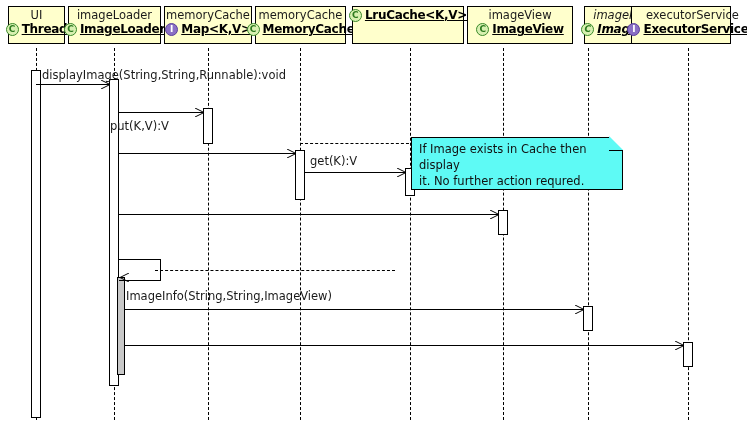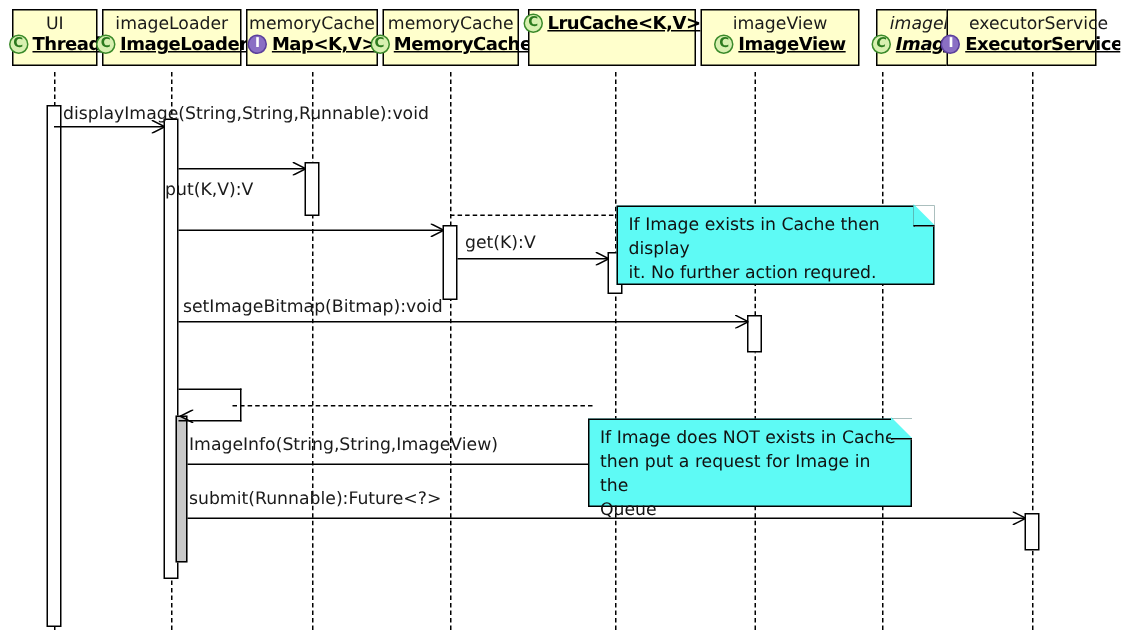--- a/index.html
+++ b/index.html
@@ -264,45 +264,40 @@
   <svg class="arrowhead" style="left:287px; top:149px;" viewBox="0 0 9 9">
     <path d="M0,0 L9,4.5 L0,9" fill="none" stroke="#000" stroke-width="1"></path>
   </svg>
 
   <div class="msg-label" style="left:310px; top:155px;">get(K):V</div>
   <div class="msg" style="left:305px; top:172px; width:100px;"></div>
   <svg class="arrowhead" style="left:397px; top:168px;" viewBox="0 0 9 9">
     <path d="M0,0 L9,4.5 L0,9" fill="none" stroke="#000" stroke-width="1"></path>
   </svg>
 
-  <div class="msg-label" style="left:122px; top:198px;">setImageBitmap(Bitmap):void</div>
   <div class="msg" style="left:119px; top:214px; width:379px;"></div>
   <svg class="arrowhead" style="left:490px; top:210px;" viewBox="0 0 9 9">
     <path d="M0,0 L9,4.5 L0,9" fill="none" stroke="#000" stroke-width="1"></path>
   </svg>
 
   <div class="selfmsg" style="left:119px; top:259px; width:42px; height:22px;"></div>
   <svg class="arrowhead" style="left:120px; top:273px;" viewBox="0 0 9 9">
     <path d="M9,0 L0,4.5 L9,9" fill="none" stroke="#000" stroke-width="1"></path>
   </svg>
 
   <div class="msg-label" style="left:126px; top:290px;">ImageInfo(String,String,ImageView)</div>
   <div class="msg" style="left:125px; top:309px; width:458px;"></div>
   <svg class="arrowhead" style="left:575px; top:305px;" viewBox="0 0 9 9">
     <path d="M0,0 L9,4.5 L0,9" fill="none" stroke="#000" stroke-width="1"></path>
   </svg>
 
-  <div class="msg-label" style="left:126px; top:326px;">submit(Runnable):Future&lt;?&gt;</div>
   <div class="msg" style="left:125px; top:345px; width:558px;"></div>
   <svg class="arrowhead" style="left:675px; top:341px;" viewBox="0 0 9 9">
     <path d="M0,0 L9,4.5 L0,9" fill="none" stroke="#000" stroke-width="1"></path>
   </svg>
 
   <div class="note-connector" style="left:300px; top:143px; width:114px;"></div>
   <div class="note" style="left:411px; top:101px; width:212px; height:53px;">If Image exists in Cache then display
 it. No further action requred.<span class="note-fold"></span></div>
 
   <div class="note-connector" style="left:155px; top:270px; width:240px;"></div>
-  <div class="note" style="left:392px; top:243px; width:216px; height:59px;">If Image does NOT exists in Cache
-then put a request for Image in the
-Queue<span class="note-fold"></span></div>
 
 </div>
 
 </body></html>

